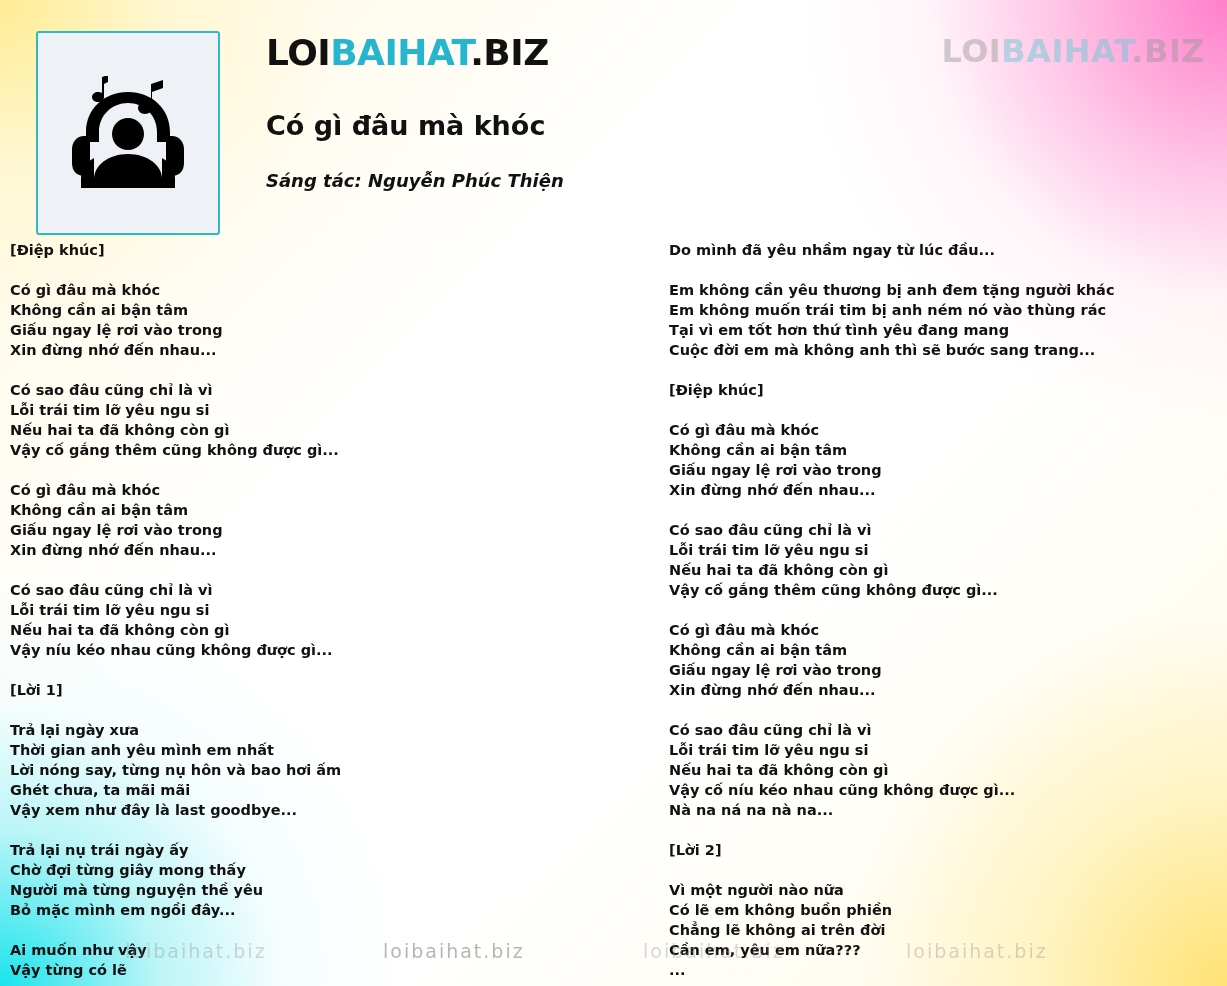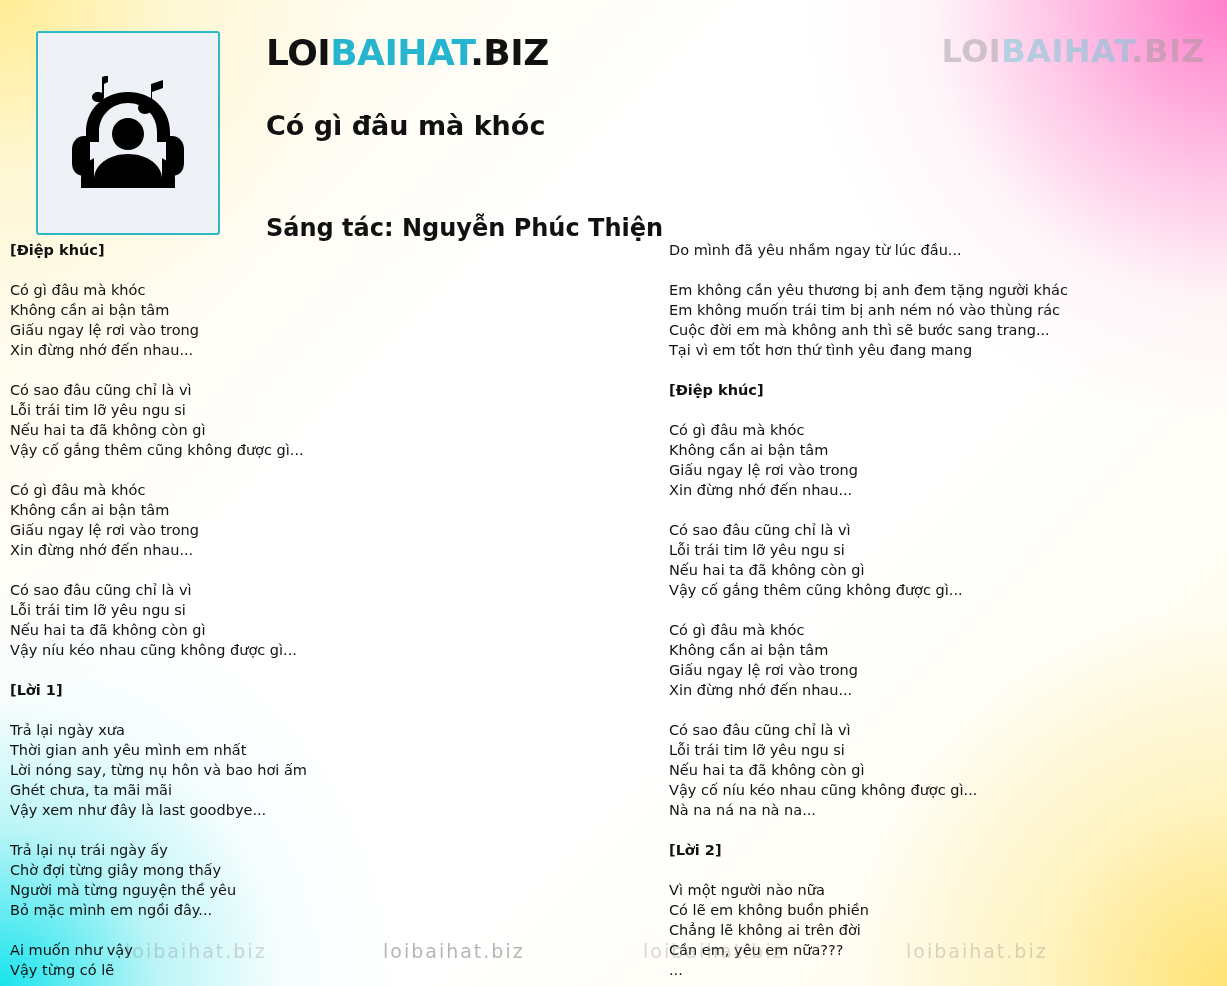--- a/index.html
+++ b/index.html
@@ -77,25 +77,25 @@
     top: 110px;
     font-size: 27px;
     font-weight: bold;
     color: #111111;
     white-space: nowrap;
   }
   .song-author {
     position: absolute;
     left: 266px;
     top: 170px;
-    font-size: 24px;
-    font-weight: bold;
+    font-size: 18px;
+    font-weight: bold;
+    font-style: italic;
     color: #111111;
     white-space: nowrap;
-    margin-top: 44px;
   }
 
   .wm-header {
     position: absolute;
     right: 22px;
     top: 32px;
     font-size: 32px;
     font-weight: bold;
     letter-spacing: 0.5px;
     color: rgba(150,150,150,0.45);
@@ -116,21 +116,21 @@
     top: 0;
     font-size: 14.5px;
     line-height: 20px;
     color: #111111;
   }
   .col-left { left: 10px; width: 620px; }
   .col-right { left: 669px; width: 540px; }
 
   .block { margin: 0 0 20px 0; }
   .line {
-    font-weight: normal;
+    font-weight: bold;
     white-space: nowrap;
   }
   .line.tag {
     font-weight: bold;
   }
 
   
   .wm-strip {
     position: absolute;
     left: 0;
@@ -244,22 +244,22 @@
             <div class="line">Vậy từng có lẽ</div>
           </div>
         </div>
       <div class="col col-right" id="col-right">
           <div class="block">
             <div class="line">Do mình đã yêu nhầm ngay từ lúc đầu...</div>
           </div>
           <div class="block">
             <div class="line">Em không cần yêu thương bị anh đem tặng người khác</div>
             <div class="line">Em không muốn trái tim bị anh ném nó vào thùng rác</div>
+            <div class="line">Tại vì em tốt hơn thứ tình yêu đang mang</div>
             <div class="line">Cuộc đời em mà không anh thì sẽ bước sang trang...</div>
-            <div class="line">Tại vì em tốt hơn thứ tình yêu đang mang</div>
           </div>
           <div class="block">
             <div class="line tag">[Điệp khúc]</div>
           </div>
           <div class="block">
             <div class="line">Có gì đâu mà khóc</div>
             <div class="line">Không cần ai bận tâm</div>
             <div class="line">Giấu ngay lệ rơi vào trong</div>
             <div class="line">Xin đừng nhớ đến nhau...</div>
           </div>

